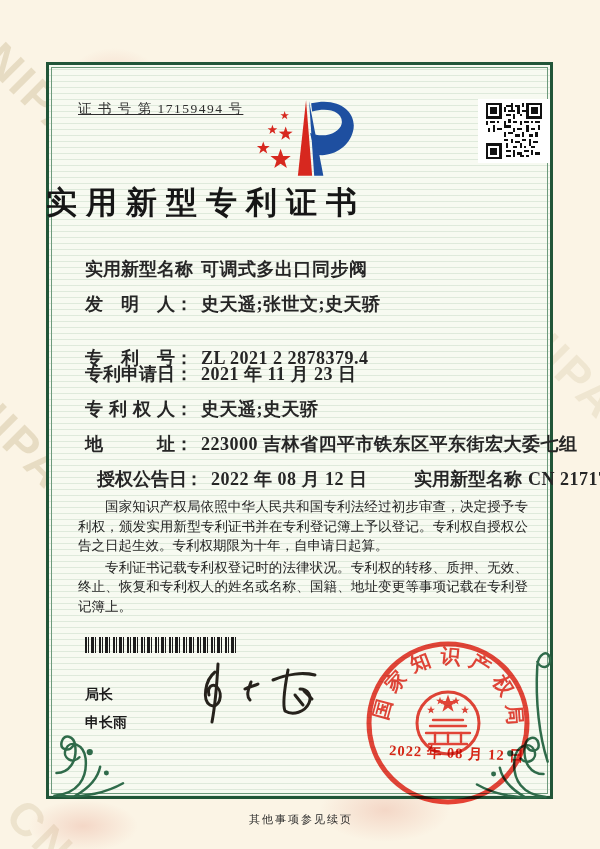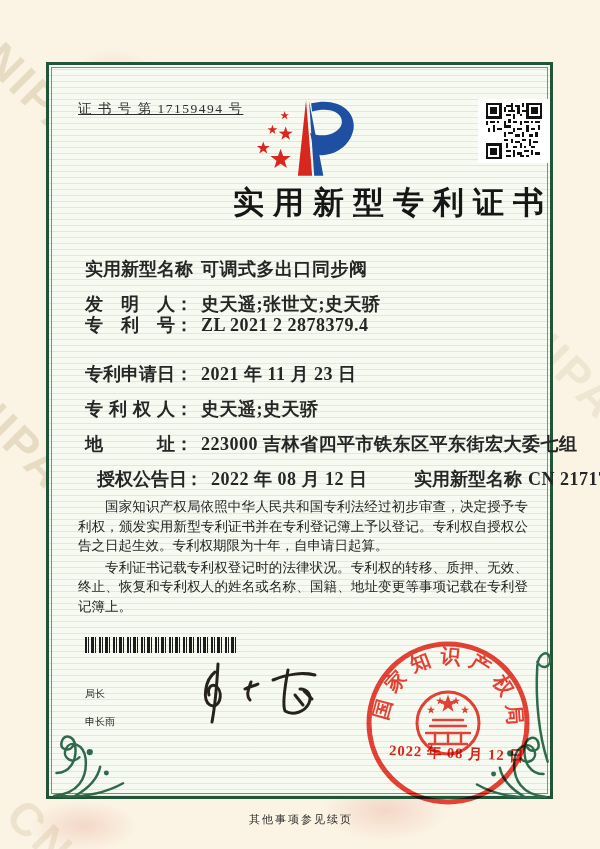--- a/index.html
+++ b/index.html
@@ -21,21 +21,21 @@
         #f7faf1;}
   .frame-inner{position:absolute;inset:2px;border:1px solid #6d9a7c;}
   .flourish{position:absolute;z-index:3;}
 
   
   .cert-no{position:absolute;left:78px;top:100px;font-size:13.5px;letter-spacing:1.5px;
       color:#2e2e2e;z-index:4;text-decoration:underline;}
   .logo{position:absolute;left:248px;top:98px;z-index:4;}
   .qr-box{position:absolute;left:478px;top:99px;width:72px;height:64px;background:#fff;
       display:flex;align-items:center;justify-content:center;z-index:4;}
-  .title{position:absolute;left:46px;top:182px;width:507px;text-align:right;
+  .title{position:absolute;left:46px;top:182px;width:507px;text-align:left;
       font-size:31px;font-weight:700;letter-spacing:9px;color:#161616;z-index:4;}
 
   
   .field{position:absolute;left:85px;font-size:18px;font-weight:600;color:#262626;
       z-index:4;white-space:nowrap;}
   .lbl{display:inline-block;width:90px;text-align:justify;text-align-last:justify;}
   .lbl5{width:88px;margin-left:12px;}
   .colon{margin-right:8px;}
   .val{letter-spacing:.5px;}
   .grant2{position:absolute;left:317px;top:0;}
@@ -46,21 +46,21 @@
   .body-text p{margin:0 0 2px 0;text-indent:2em;}
 
   
   .barcode{position:absolute;left:85px;top:637px;width:152px;height:16px;z-index:4;
       background:repeating-linear-gradient(90deg,#1c1c1c 0 2px,transparent 2px 3px,
         #1c1c1c 3px 4px,transparent 4px 6px,#1c1c1c 6px 9px,transparent 9px 10px,
         #1c1c1c 10px 11px,transparent 11px 14px);}
 
   
   .signer{position:absolute;left:85px;top:680px;z-index:4;
-      font-family:"Liberation Sans",sans-serif;font-weight:400;font-size:10px;
+      font-family:"Liberation Sans",sans-serif;font-weight:700;font-size:14px;
       color:#1d1d1d;line-height:28px;}
   .signature{position:absolute;left:185px;top:658px;z-index:4;}
 
   
   .seal{position:absolute;left:362px;top:637px;width:172px;height:172px;z-index:5;
       mix-blend-mode:multiply;opacity:.93;}
   .seal-date{position:absolute;left:366px;top:744px;width:182px;text-align:center;
       font-size:14.5px;font-weight:700;color:#e02718;letter-spacing:1px;
       transform:rotate(2.5deg);z-index:6;mix-blend-mode:multiply;white-space:nowrap;}
 
@@ -144,21 +144,21 @@
   </div>
 
   <div class="title">实用新型专利证书</div>
 
   <div class="field" style="top:257px">
     <span class="lbl">实用新型名称</span><span class="colon">：</span><span class="val">可调式多出口同步阀</span>
   </div>
   <div class="field" style="top:292px">
     <span class="lbl">发明人</span><span class="colon">：</span><span class="val">史天遥;张世文;史天骄</span>
   </div>
-  <div class="field" style="top:313px">
+  <div class="field" style="top:346px">
     <span class="lbl">专利号</span><span class="colon">：</span><span class="val">ZL 2021 2 2878379.4</span>
   </div>
   <div class="field" style="top:362px">
     <span class="lbl">专利申请日</span><span class="colon">：</span><span class="val">2021 年 11 月 23 日</span>
   </div>
   <div class="field" style="top:397px">
     <span class="lbl">专利权人</span><span class="colon">：</span><span class="val">史天遥;史天骄</span>
   </div>
   <div class="field" style="top:432px">
     <span class="lbl">地址</span><span class="colon">：</span><span class="val">223000  吉林省四平市铁东区平东街宏大委七组</span>

